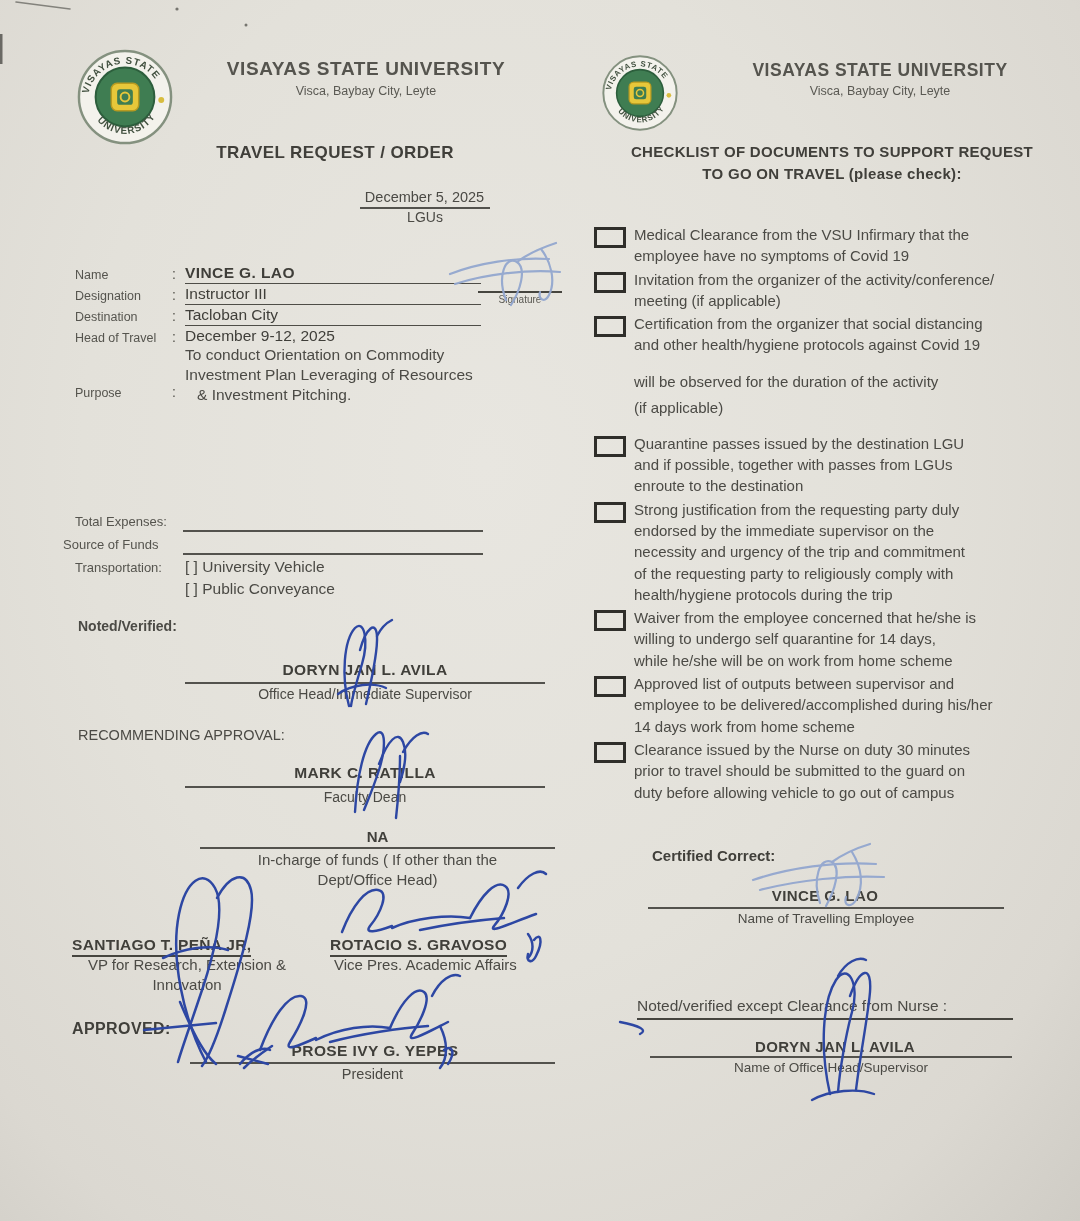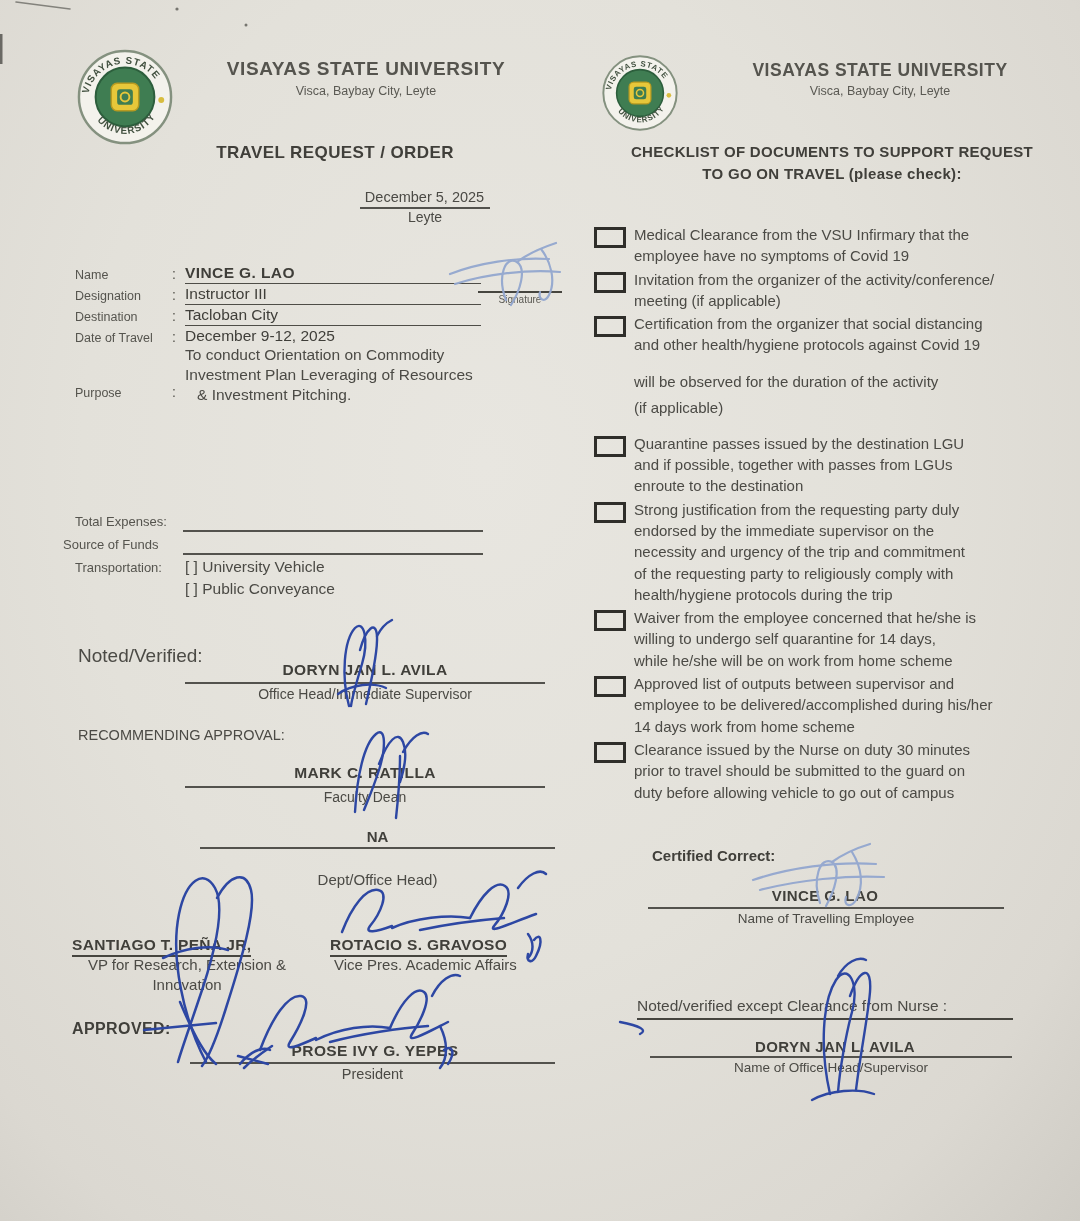--- a/index.html
+++ b/index.html
@@ -53,40 +53,40 @@
     </svg>
   </div>
 
   <div class="abs ctr bold" style="left:196px;top:58px;width:340px;font-size:19px;letter-spacing:.6px;color:#55544e;">VISAYAS STATE UNIVERSITY</div>
   <div class="abs ctr" style="left:196px;top:84px;width:340px;font-size:12.5px;color:#5a5953;">Visca, Baybay City, Leyte</div>
 
   <div class="abs ctr bold" style="left:160px;top:143px;width:350px;font-size:17px;letter-spacing:.4px;">TRAVEL REQUEST / ORDER</div>
 
   <div class="abs ctr ink" style="left:352px;top:189px;width:145px;font-size:14.5px;">December 5, 2025</div>
   <div class="abs rule" style="left:360px;top:207px;width:130px;"></div>
-  <div class="abs ctr ink" style="left:360px;top:209px;width:130px;font-size:14px;">Leyte</div>
+  <div class="abs ctr ink" style="left:360px;top:209px;width:130px;font-size:14px;">LGUs</div>
 
   <div class="abs" id="field-rows" style="left:75px;top:264px;width:490px;">
       <div class="field-row">
         <span class="f-label">Name</span>
         <span class="f-colon">:</span>
         <span class="f-value">VINCE G. LAO</span>
       </div>
       <div class="field-row">
         <span class="f-label">Designation</span>
         <span class="f-colon">:</span>
         <span class="f-value">Instructor III</span>
       </div>
       <div class="field-row">
         <span class="f-label">Destination</span>
         <span class="f-colon">:</span>
         <span class="f-value">Tacloban  City</span>
       </div>
       <div class="field-row">
-        <span class="f-label">Date of Travel</span>
+        <span class="f-label">Head of Travel</span>
         <span class="f-colon">:</span>
         <span class="f-value">December 9-12, 2025</span>
       </div>
     </div>
   <div class="abs rule" style="left:478px;top:291px;width:84px;border-color:#46453f;"></div>
   <div class="abs ctr sig-small" style="left:478px;top:294px;width:84px;">Signature</div>
 
   <div class="abs" style="left:75px;top:386px;font-size:12.5px;color:#55544e;">Purpose</div>
   <div class="abs" style="left:172px;top:384px;font-size:14px;color:#55544e;">:</div>
   <div class="abs ink" style="left:185px;top:346px;font-size:15.5px;">To conduct Orientation on Commodity</div>
@@ -94,32 +94,33 @@
   <div class="abs ink" style="left:185px;top:386px;font-size:15.5px;margin-left:12px;">&amp; Investment Pitching.</div>
 
   <div class="abs" style="left:75px;top:514px;font-size:13px;color:#55544e;">Total Expenses:</div>
   <div class="abs rule" style="left:183px;top:530px;width:300px;"></div>
   <div class="abs" style="left:63px;top:537px;font-size:13px;color:#55544e;">Source of Funds</div>
   <div class="abs rule" style="left:183px;top:553px;width:300px;"></div>
   <div class="abs" style="left:75px;top:560px;font-size:13px;color:#55544e;">Transportation:</div>
   <div class="abs ink" style="left:185px;top:558px;font-size:15.5px;">[ ] University Vehicle</div>
   <div class="abs ink" style="left:185px;top:580px;font-size:15.5px;">[ ] Public Conveyance</div>
 
-  <div class="abs ink" style="left:78px;top:645px;font-size:19px;">Noted/Verified:</div>
+  <div class="abs ink" style="left:78px;top:618px;font-size:14px;font-weight:bold;">Noted/Verified:</div>
   <div class="abs ctr bold" style="left:185px;top:661px;width:360px;font-size:15.5px;letter-spacing:.4px;">DORYN JAN L. AVILA</div>
   <div class="abs rule" style="left:185px;top:682px;width:360px;"></div>
   <div class="abs ctr ink" style="left:185px;top:686px;width:360px;font-size:14px;">Office Head/Immediate Supervisor</div>
 
   <div class="abs ink" style="left:78px;top:727px;font-size:14.5px;">RECOMMENDING APPROVAL:</div>
   <div class="abs ctr bold" style="left:185px;top:764px;width:360px;font-size:15.5px;letter-spacing:.4px;">MARK C. RATILLA</div>
   <div class="abs rule" style="left:185px;top:786px;width:360px;"></div>
   <div class="abs ctr ink" style="left:185px;top:789px;width:360px;font-size:14px;">Faculty Dean</div>
 
   <div class="abs ctr bold" style="left:200px;top:828px;width:355px;font-size:15px;">NA</div>
   <div class="abs rule" style="left:200px;top:847px;width:355px;"></div>
+  <div class="abs ctr ink" style="left:200px;top:851px;width:355px;font-size:15px;">In-charge of  funds ( If other than the</div>
   <div class="abs ctr ink" style="left:200px;top:871px;width:355px;font-size:15px;">Dept/Office Head)</div>
 
   <div class="abs bold uline" style="left:72px;top:936px;font-size:15.5px;letter-spacing:.3px;padding-bottom:1px;">SANTIAGO T. PEÑA JR,</div>
   <div class="abs ctr ink" style="left:62px;top:956px;width:250px;font-size:15px;">VP for Research, Extension &amp;</div>
   <div class="abs ctr ink" style="left:62px;top:976px;width:250px;font-size:15px;">Innovation</div>
 
   <div class="abs bold uline" style="left:330px;top:936px;font-size:15.5px;letter-spacing:.3px;padding-bottom:1px;">ROTACIO S. GRAVOSO</div>
   <div class="abs ink" style="left:334px;top:956px;font-size:15px;">Vice Pres. Academic Affairs</div>
 
   <div class="abs bold" style="left:72px;top:1020px;font-size:16px;letter-spacing:.4px;">APPROVED:</div>

